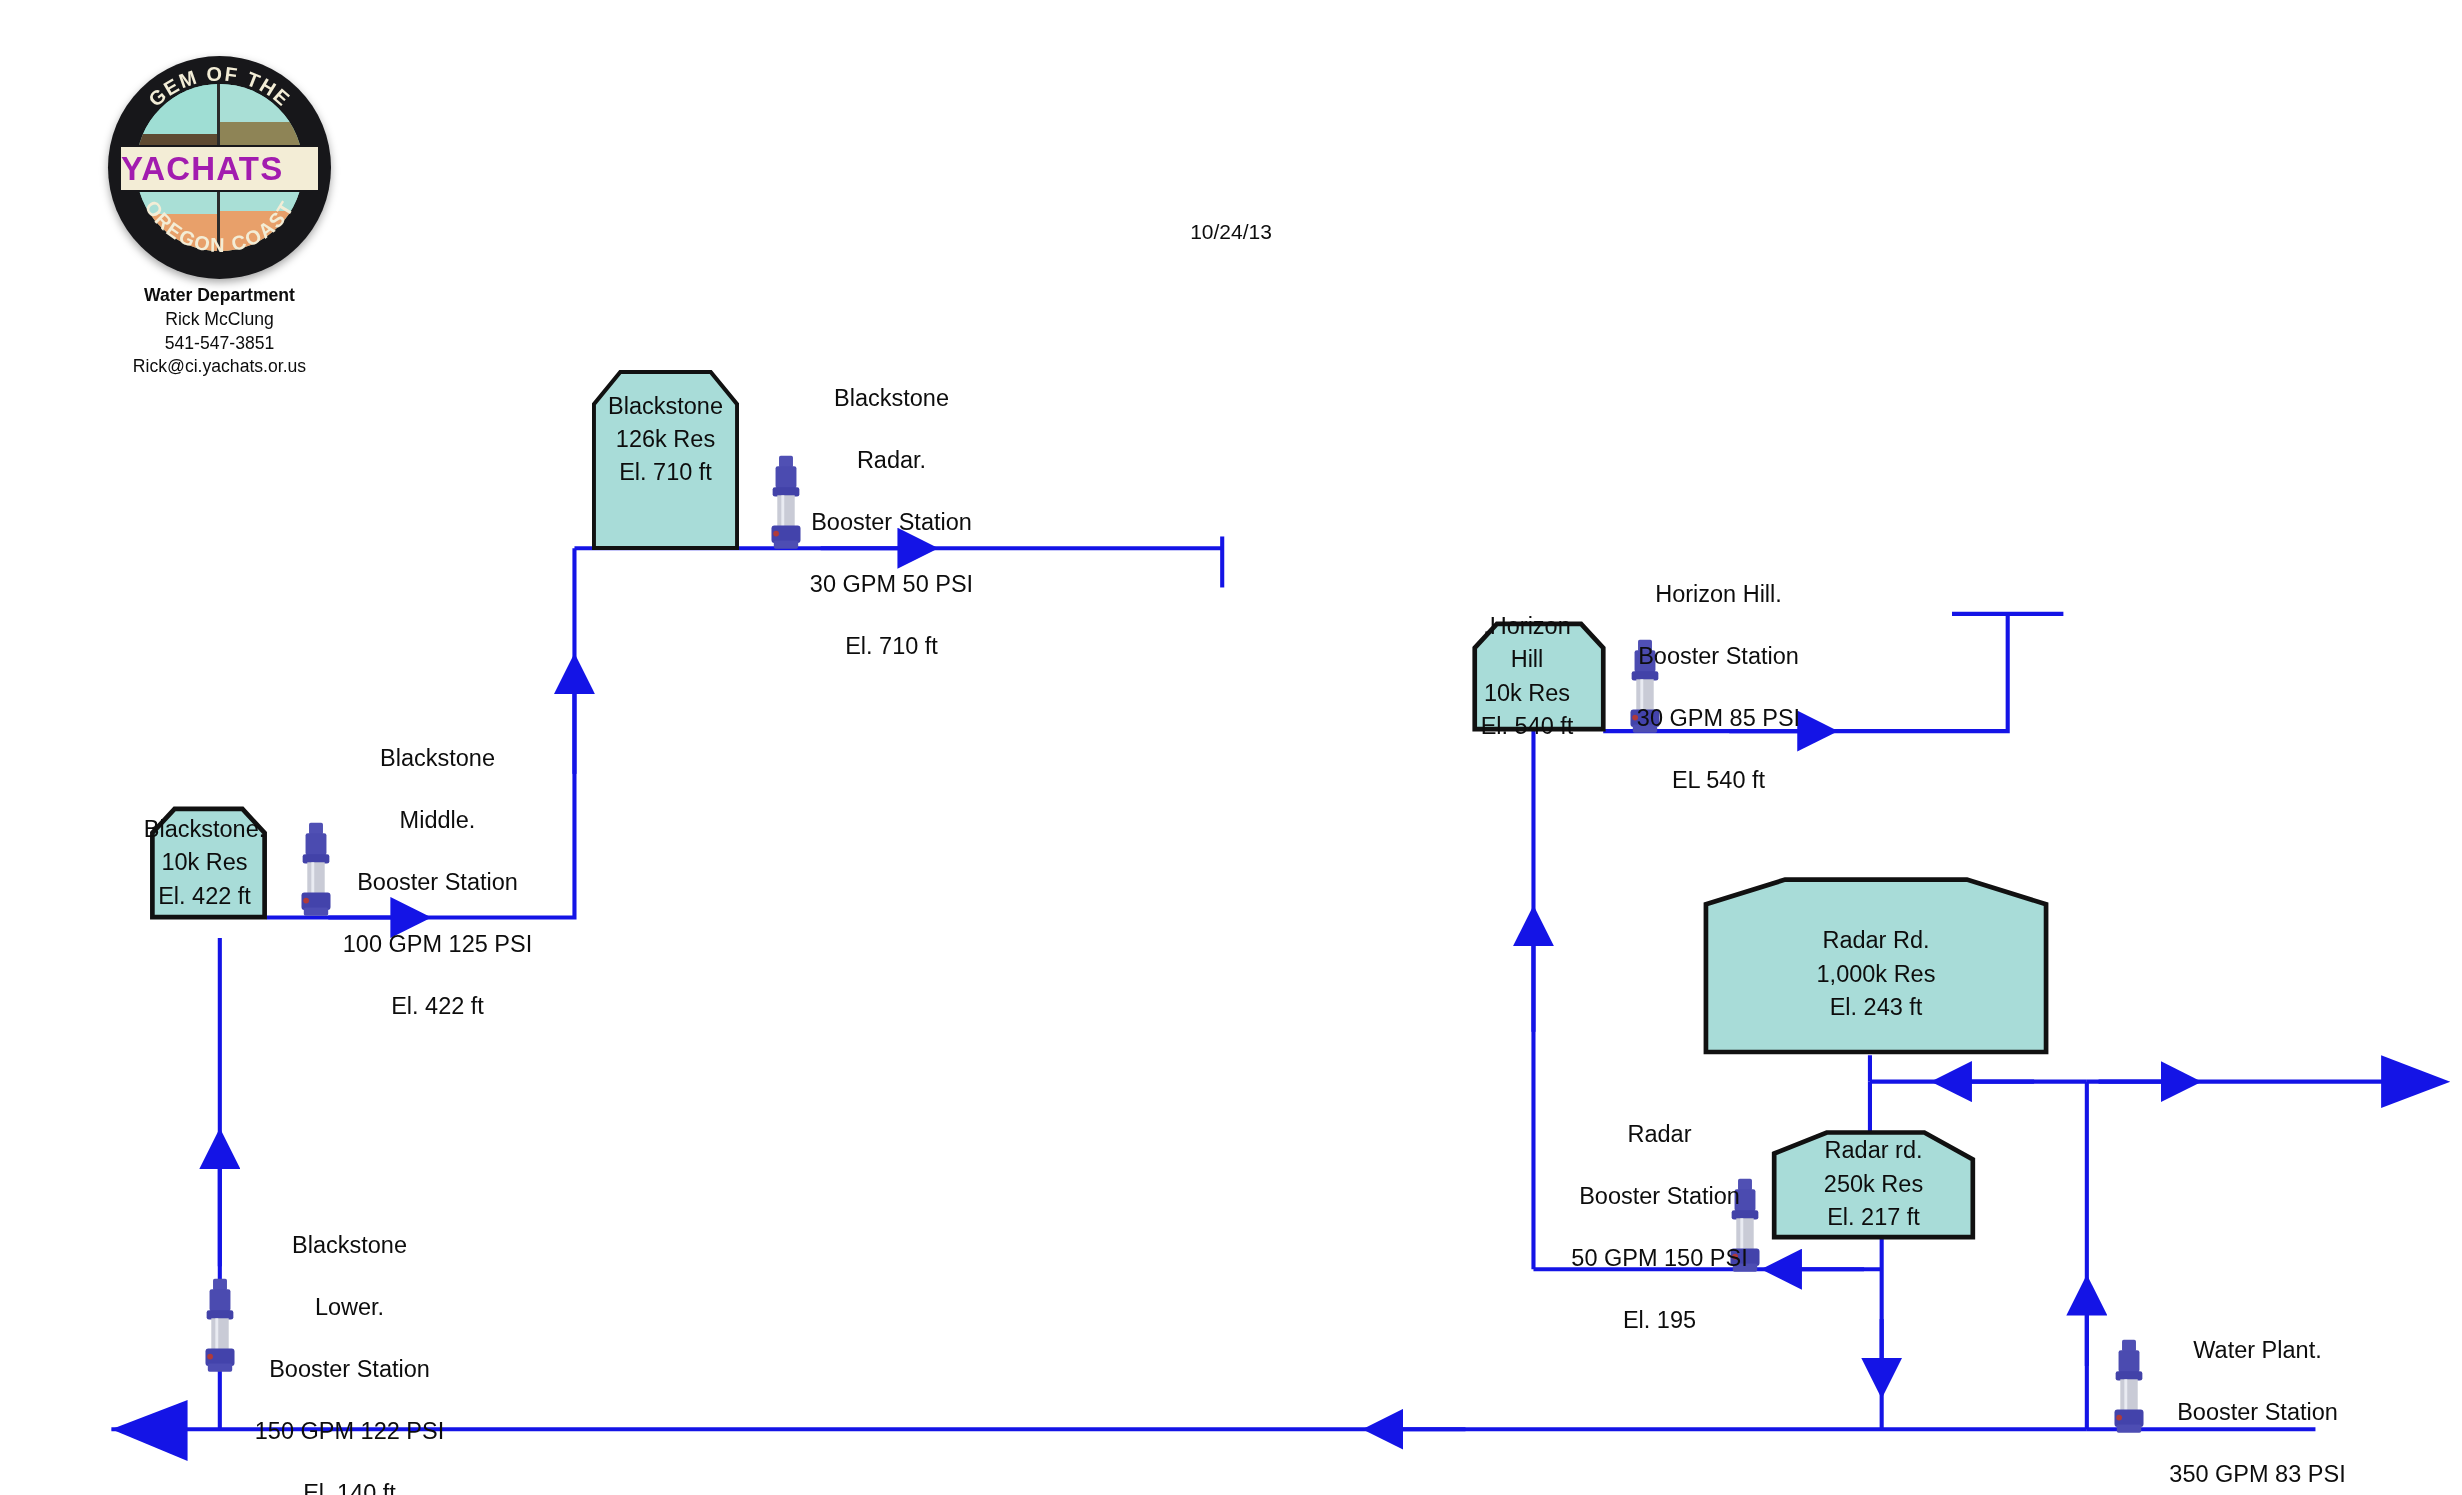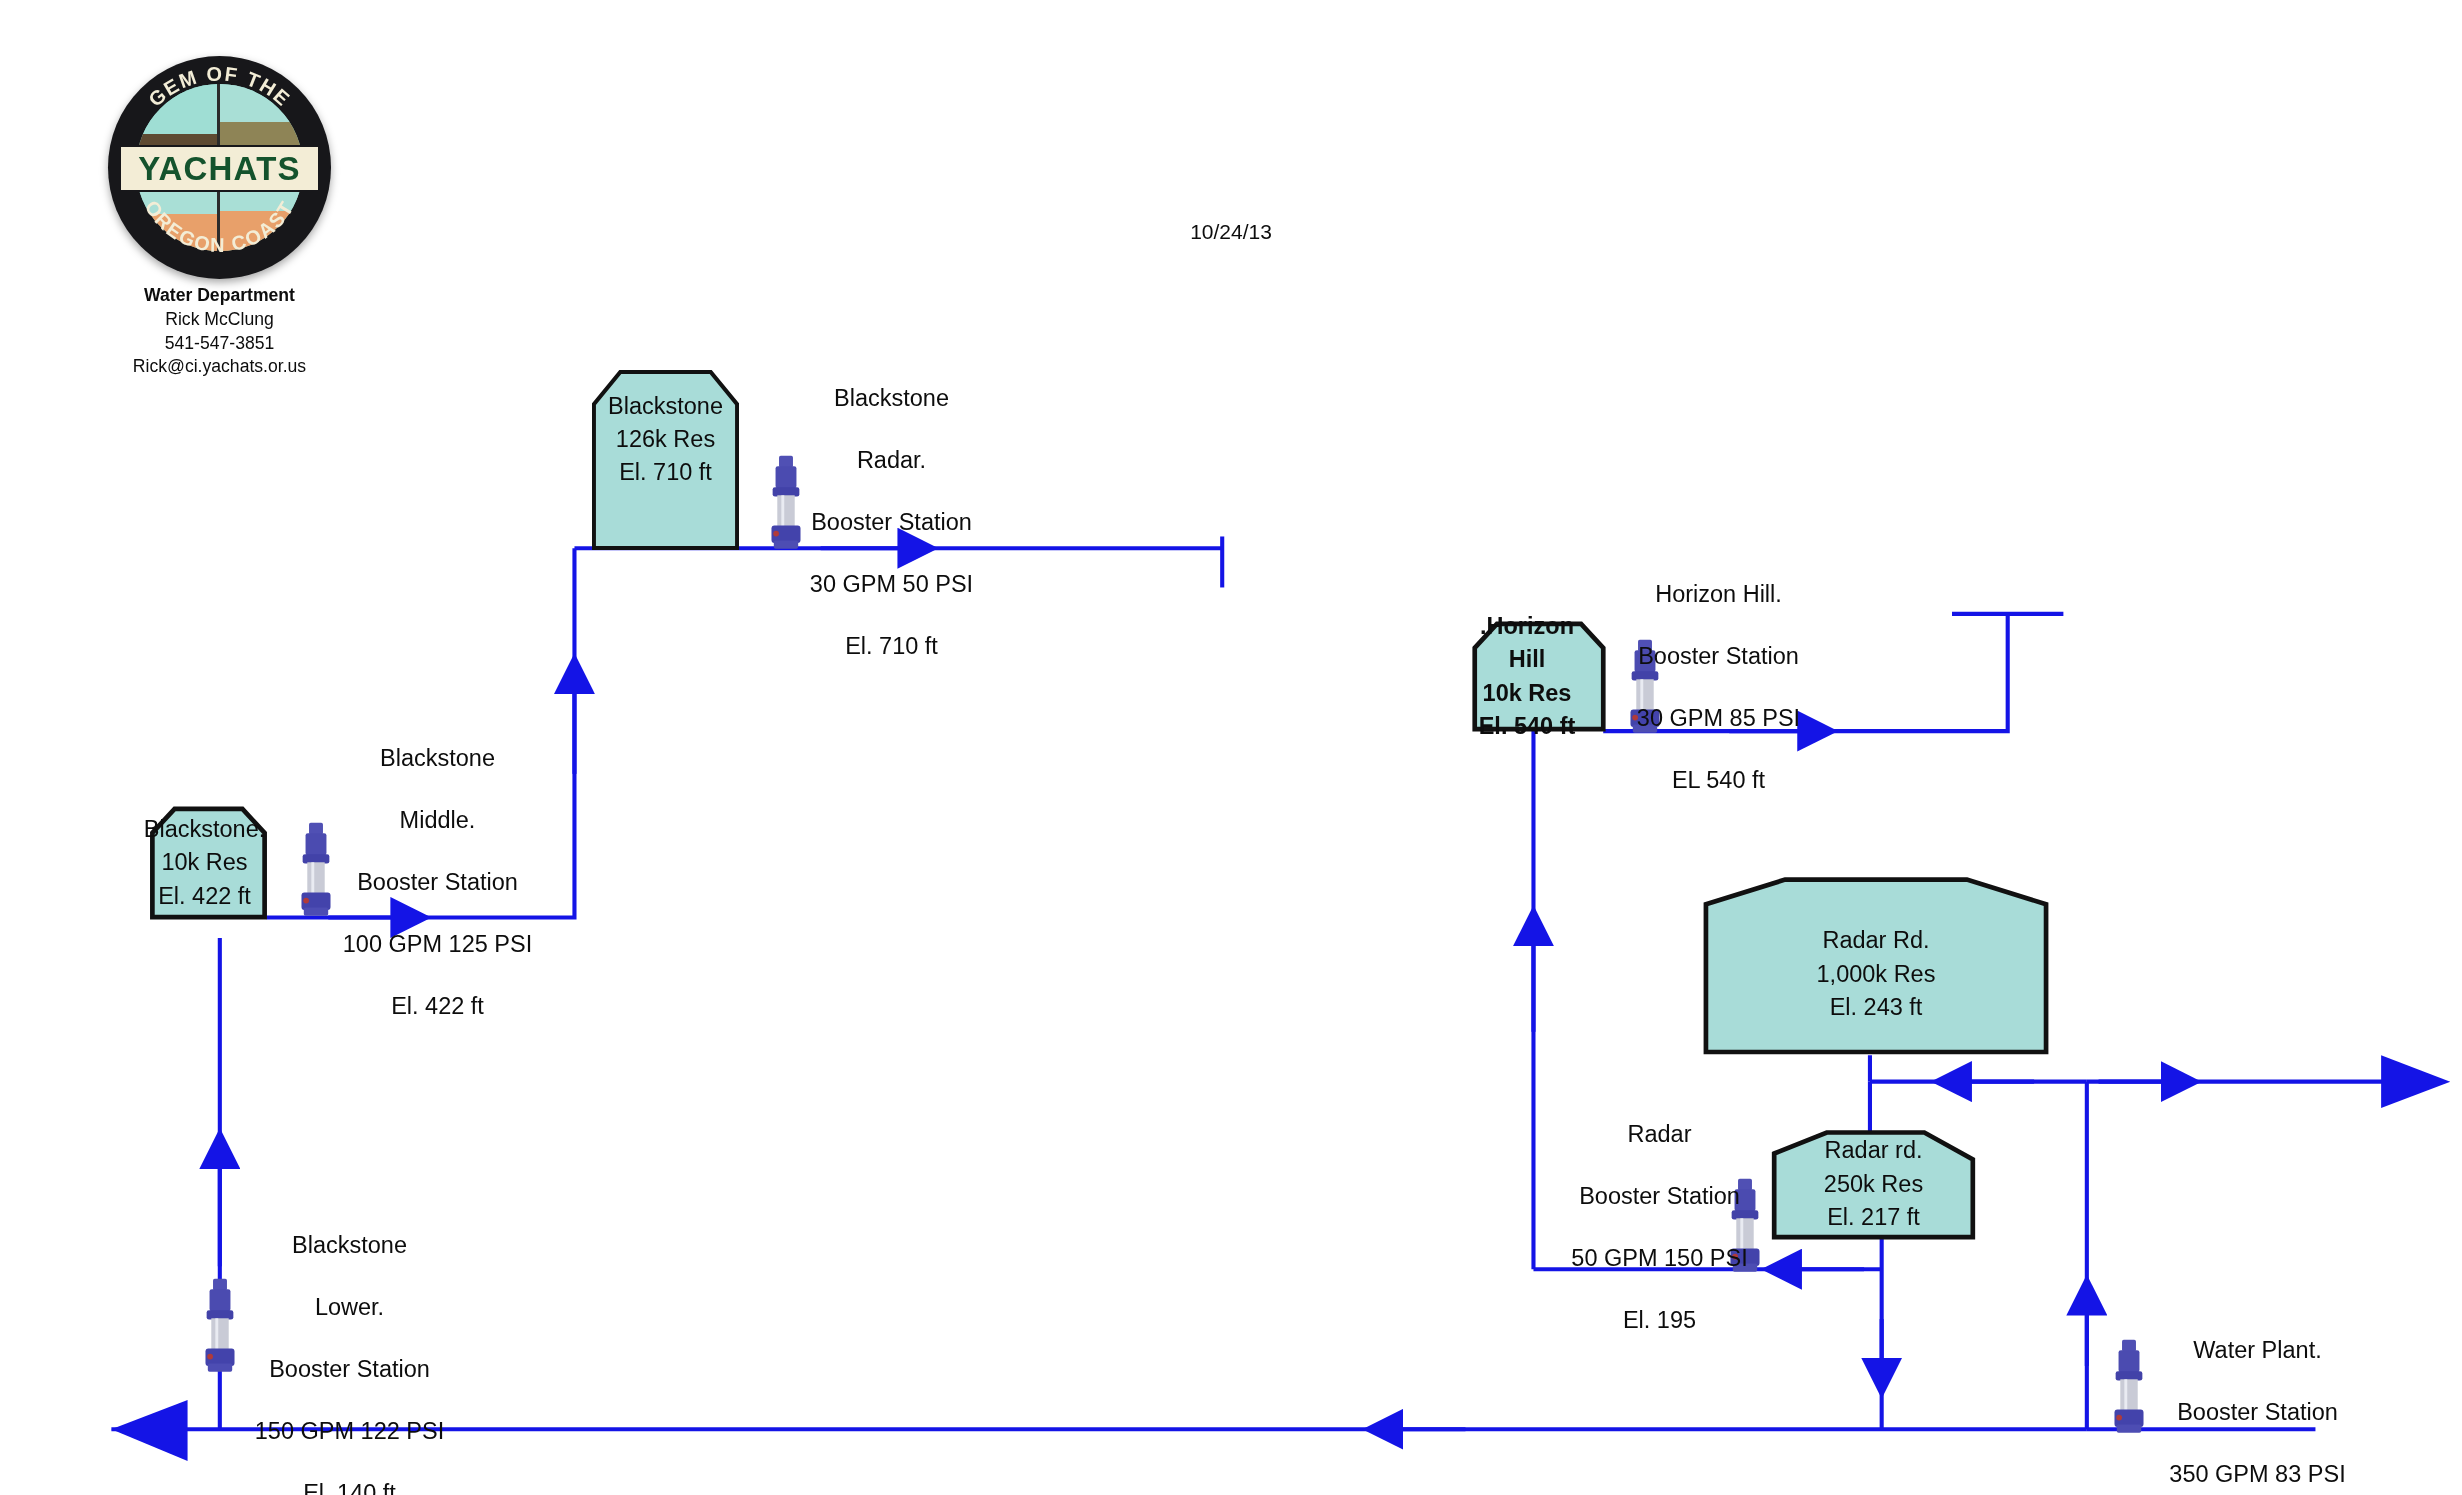--- a/index.html
+++ b/index.html
@@ -22,22 +22,22 @@
         background:#8fd3c8;}
   .q{position:absolute;width:50%;height:50%;}
   .q1{left:0;top:0;background:linear-gradient(#9fded4 60%,#5e4a32 60%);}
   .q2{left:50%;top:0;background:linear-gradient(#a9dfd6 45%,#8e8456 45%);}
   .q3{left:0;top:50%;background:linear-gradient(#a9dfd6 55%,#e8a06a 55%);}
   .q4{left:50%;top:50%;background:linear-gradient(#a9dfd6 52%,#e8a06a 52%);}
   .cross-v{position:absolute;left:49%;top:28px;width:2.3px;height:167px;background:#2b2b2b;}
   .cross-h{position:absolute;left:28px;top:49%;width:167px;height:2.3px;background:#2b2b2b;}
   .bandy{position:absolute;left:13px;top:89px;width:197px;height:43px;background:#f3edd6;
          border-top:2.3px solid #17171a;border-bottom:2.3px solid #17171a;}
-  .bandy span{display:block;text-align:center;font-size:33px;font-weight:bold;line-height:43px;
-         letter-spacing:1.2px;color:#14532d;font-family:"Liberation Sans",sans-serif;}
+  .bandy span{display:block;text-align:left;font-size:33px;font-weight:bold;line-height:43px;
+         letter-spacing:1.2px;color:#a21caf;font-family:"Liberation Sans",sans-serif;}
   .arc{position:absolute;left:0;top:0;width:223px;height:223px;}
   .arc text{font-size:34px;font-weight:bold;fill:#f3edd6;letter-spacing:3px;
             font-family:"Liberation Sans",sans-serif;}
 
   #dept-block{position:absolute;left:70px;top:284px;width:299px;text-align:center;line-height:1.35;}
   #dept-block .b{font-size:17.6px;font-weight:bold;}
   #dept-block .n{font-size:17.6px;}
 
   
   .tank{position:absolute;}
@@ -163,21 +163,21 @@
     <svg width="117" height="114" viewBox="0 0 200 195">
       <polygon points="4,46 42,5 158,5 196,46 196,190 4,190" fill="#a8dcd8" stroke="#111111" stroke-width="8"></polygon>
     </svg>
     <div class="tlabel">
       <div>Blackstone.</div>
       <div>10k Res</div>
       <div>El. 422 ft</div>
     </div>
   </div>
 
-  <div class="tank" style="left:1472px;top:621px;width:110px;height:111px;font-weight:bold;">
+  <div class="tank" style="left:1472px;top:621px;width:110px;height:111px;">
     <svg width="134" height="111" viewBox="0 0 228 190">
       <polygon points="4,46 42,5 186,5 224,46 224,185 4,185" fill="#a8dcd8" stroke="#111111" stroke-width="8"></polygon>
     </svg>
     <div class="tlabel">
       <div>.Horizon Hill</div>
       <div>10k Res</div>
       <div>El. 540 ft</div>
     </div>
   </div>
 

